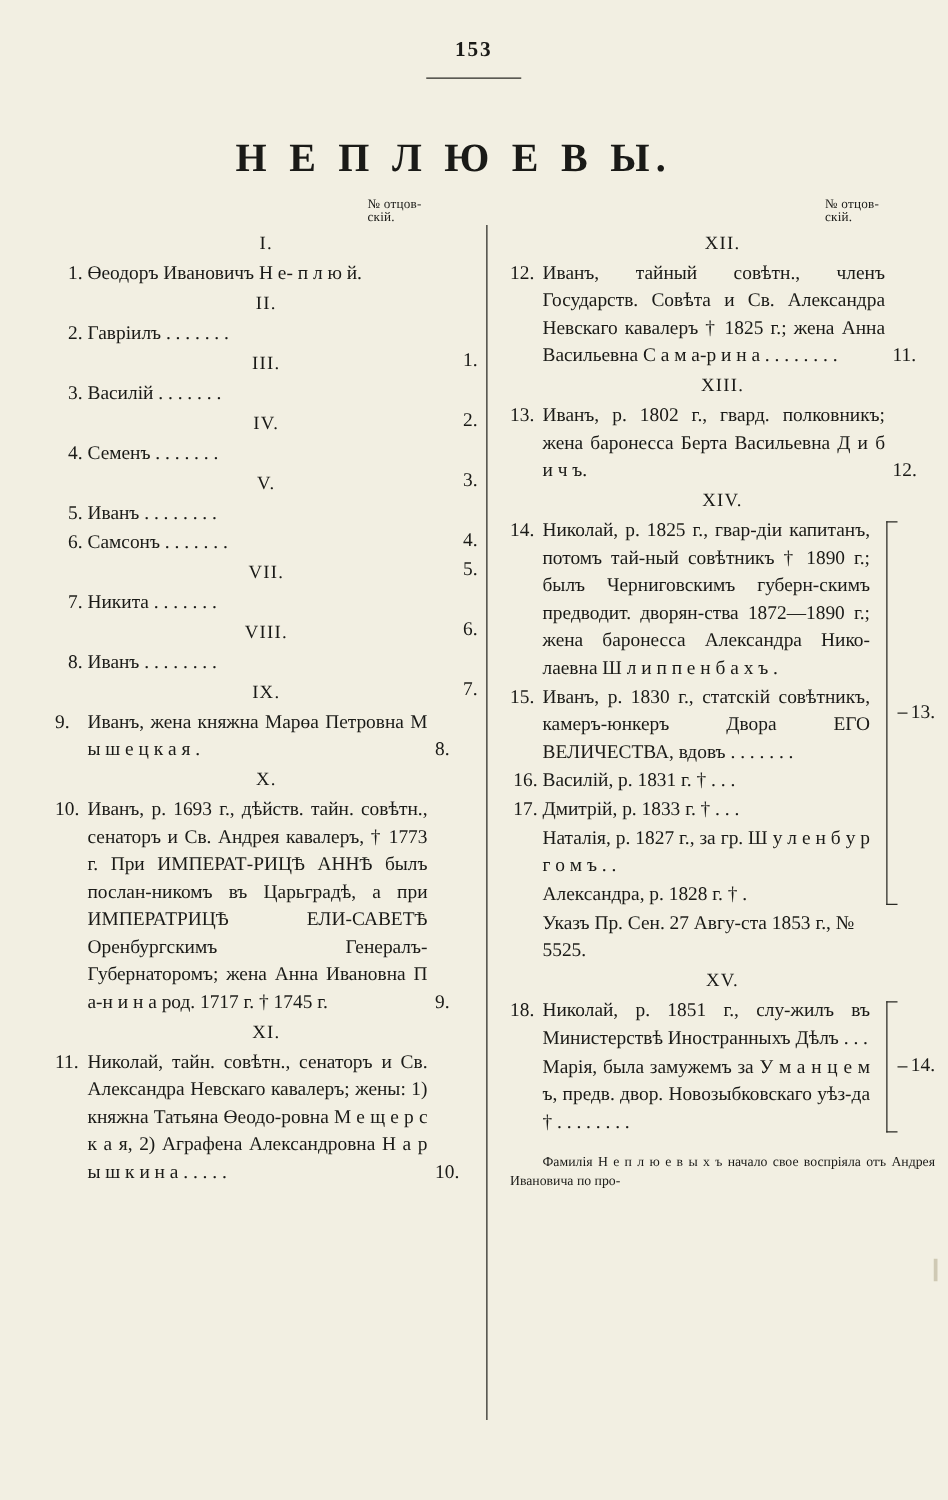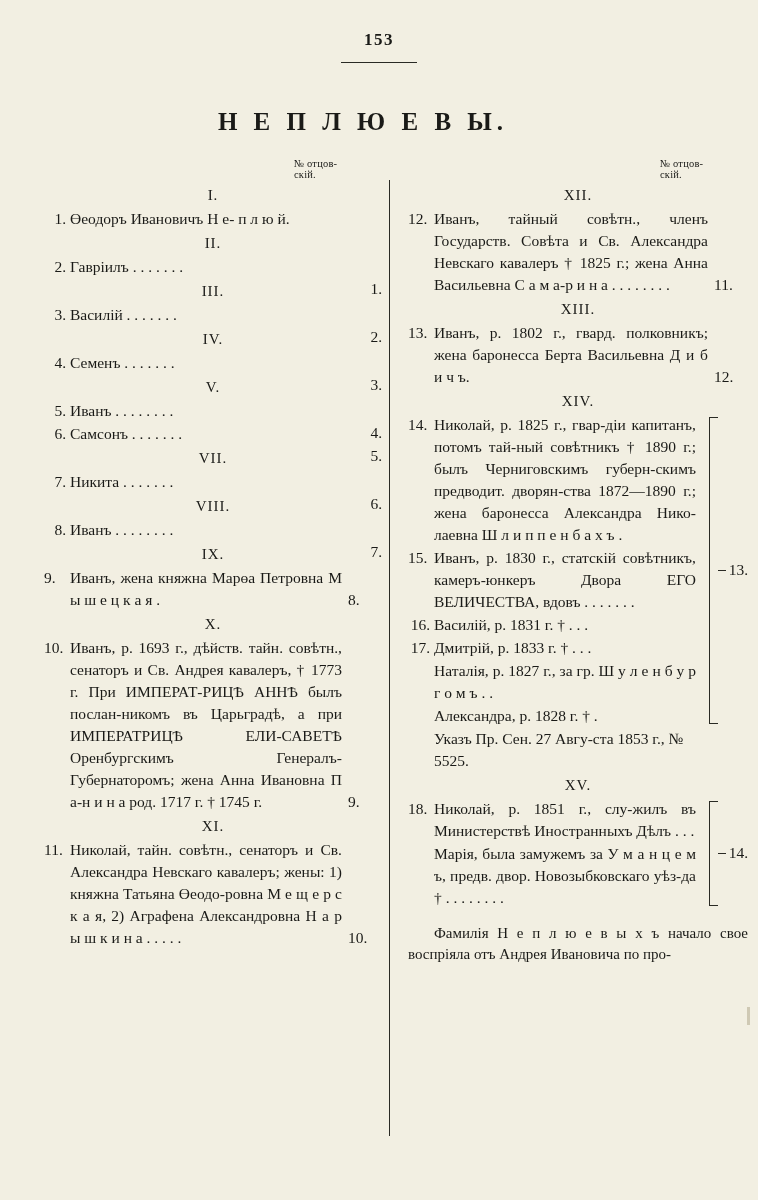--- a/index.html
+++ b/index.html
@@ -39,21 +39,21 @@
     width: 76px;
     height: 1px;
     background: #2a2a24;
   }
   .doc-title {
     position: absolute;
     top: 108px;
     left: 0;
     width: 726px;
     text-align: center;
-    font-size: 25px;
+    font-size: 32px;
     font-weight: bold;
     letter-spacing: 5px;
   }
   .columns {
     position: absolute;
     top: 158px;
     left: 16px;
     width: 758px;
     height: 985px;
   }
@@ -113,21 +113,21 @@
     text-align: right;
     font-size: 15.5px;
   }
   .ref.bottom { bottom: 0; }
   .txt { display: block; }
   .just {
     text-align: justify;
     text-align-last: left;
   }
   .note {
-    font-size: 15px;
+    font-size: 11px;
     line-height: 1.42;
     padding-left: 0;
     margin-top: 14px;
     text-align: justify;
     text-align-last: left;
   }
   .note .ind { display: inline-block; width: 26px; }
   
   .brace-group {
     position: relative;

